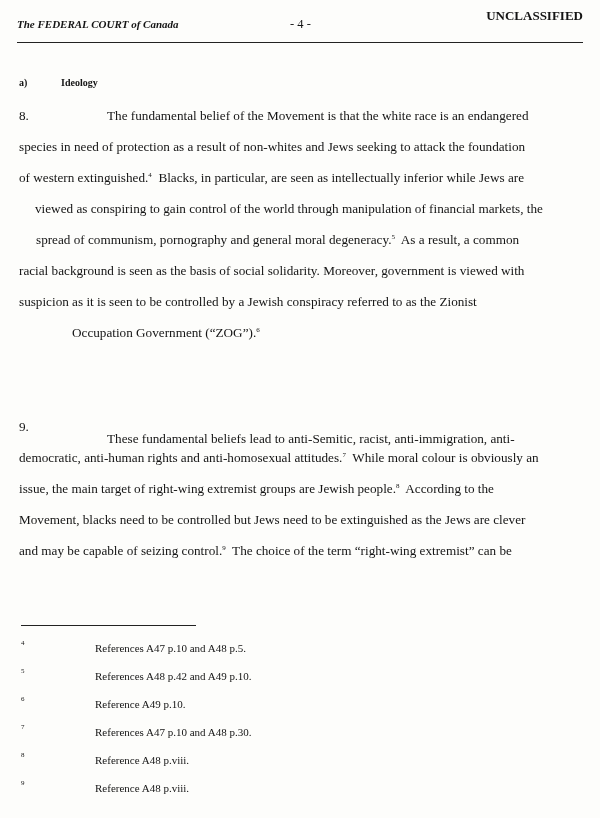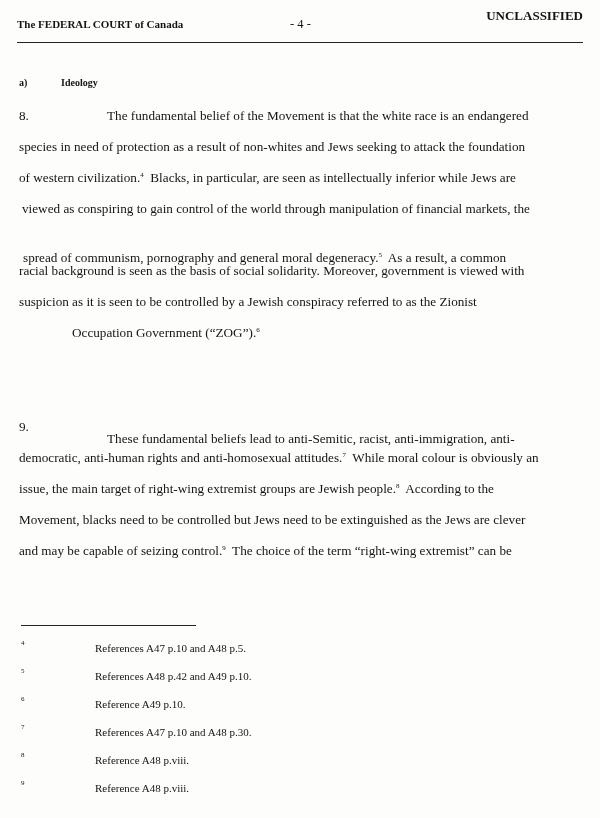--- a/index.html
+++ b/index.html
@@ -25,21 +25,21 @@
       border-bottom: 1.5px solid #222;
       font-weight: bold;
       font-size: 11px;
       line-height: 13px;
     }
     .header .left {
       position: absolute;
       left: 0;
       top: 10px;
     }
-    .header .left div { white-space: nowrap; }
+    .header .left div { white-space: nowrap; font-style: italic; }
     .header .center {
       position: absolute;
       left: 273px;
       top: 10px;
       font-weight: normal;
       font-size: 12.5px;
     }
     .header .right {
       position: absolute;
       right: 0;
@@ -114,23 +114,23 @@
 </div>
 
 <div class="heading">
   <span class="letter">a)</span><span>Ideology</span>
 </div>
 
 <div class="para" id="para-0" style="top:108px;">
   <span class="num" style="top:0;">8.</span>
 <div class="line" style="top: 0px; left: 88px;"><span>The fundamental belief of the Movement is that the white race is an endangered</span></div>
     <div class="line" style="top: 31px; left: 0px;"><span>species in need of protection as a result of non-whites and Jews seeking to attack the foundation</span></div>
-    <div class="line" style="top: 62px; left: 0px;"><span>of western civilization.</span><sup>4</sup><span style="white-space: pre;">  Blacks, in particular, are seen as intellectually inferior while Jews are</span></div>
-    <div class="line" style="top: 93px; left: 3px;"><span>viewed as conspiring to gain control of the world through manipulation of financial markets, the</span></div>
-    <div class="line" style="top: 124px; left: 4px; margin-top: 18px;"><span>spread of communism, pornography and general moral degeneracy.</span><sup>5</sup><span style="white-space: pre;">  As a result, a common</span></div>
+    <div class="line" style="top: 62px; left: 0px;"><span>of western extinguished.</span><sup>4</sup><span style="white-space: pre;">  Blacks, in particular, are seen as intellectually inferior while Jews are</span></div>
+    <div class="line" style="top: 93px; left: 16px;"><span>viewed as conspiring to gain control of the world through manipulation of financial markets, the</span></div>
+    <div class="line" style="top: 124px; left: 17px;"><span>spread of communism, pornography and general moral degeneracy.</span><sup>5</sup><span style="white-space: pre;">  As a result, a common</span></div>
     <div class="line" style="top: 155px; left: 0px;"><span>racial background is seen as the basis of social solidarity.  Moreover, government is viewed with</span></div>
     <div class="line" style="top: 186px; left: 0px;"><span>suspicion as it is seen to be controlled by a Jewish conspiracy referred to as the Zionist</span></div>
     <div class="line" style="top: 217px; left: 9px; margin-left: 44px;"><span>Occupation Government (“ZOG”).</span><sup>6</sup></div>
   </div>
 
 <div class="para" id="para-1" style="top:419px;">
   <span class="num" style="top:0;">9.</span>
 <div class="line" style="top: 12px; left: 88px;"><span>These fundamental beliefs lead to anti-Semitic, racist, anti-immigration, anti-</span></div>
     <div class="line" style="top: 31px; left: 0px;"><span>democratic, anti-human rights and anti-homosexual attitudes.</span><sup>7</sup><span style="white-space: pre;">  While moral colour is obviously an</span></div>
     <div class="line" style="top: 62px; left: 0px;"><span>issue, the main target of right-wing extremist groups are Jewish people.</span><sup>8</sup><span style="white-space: pre;">  According to the</span></div>

